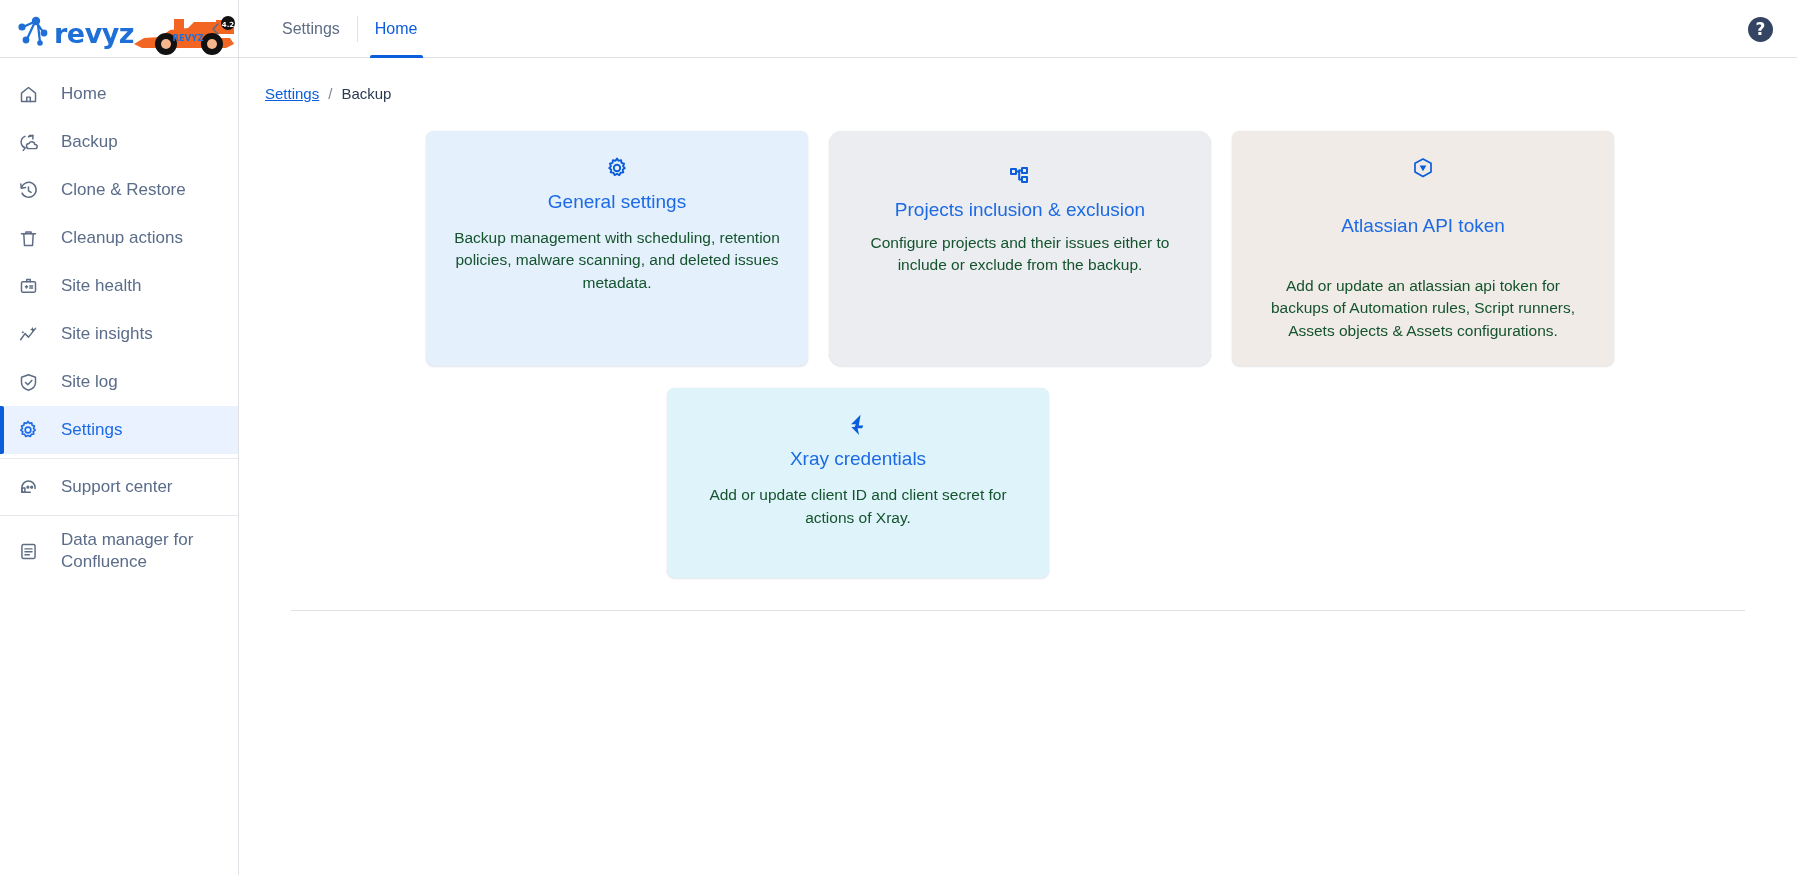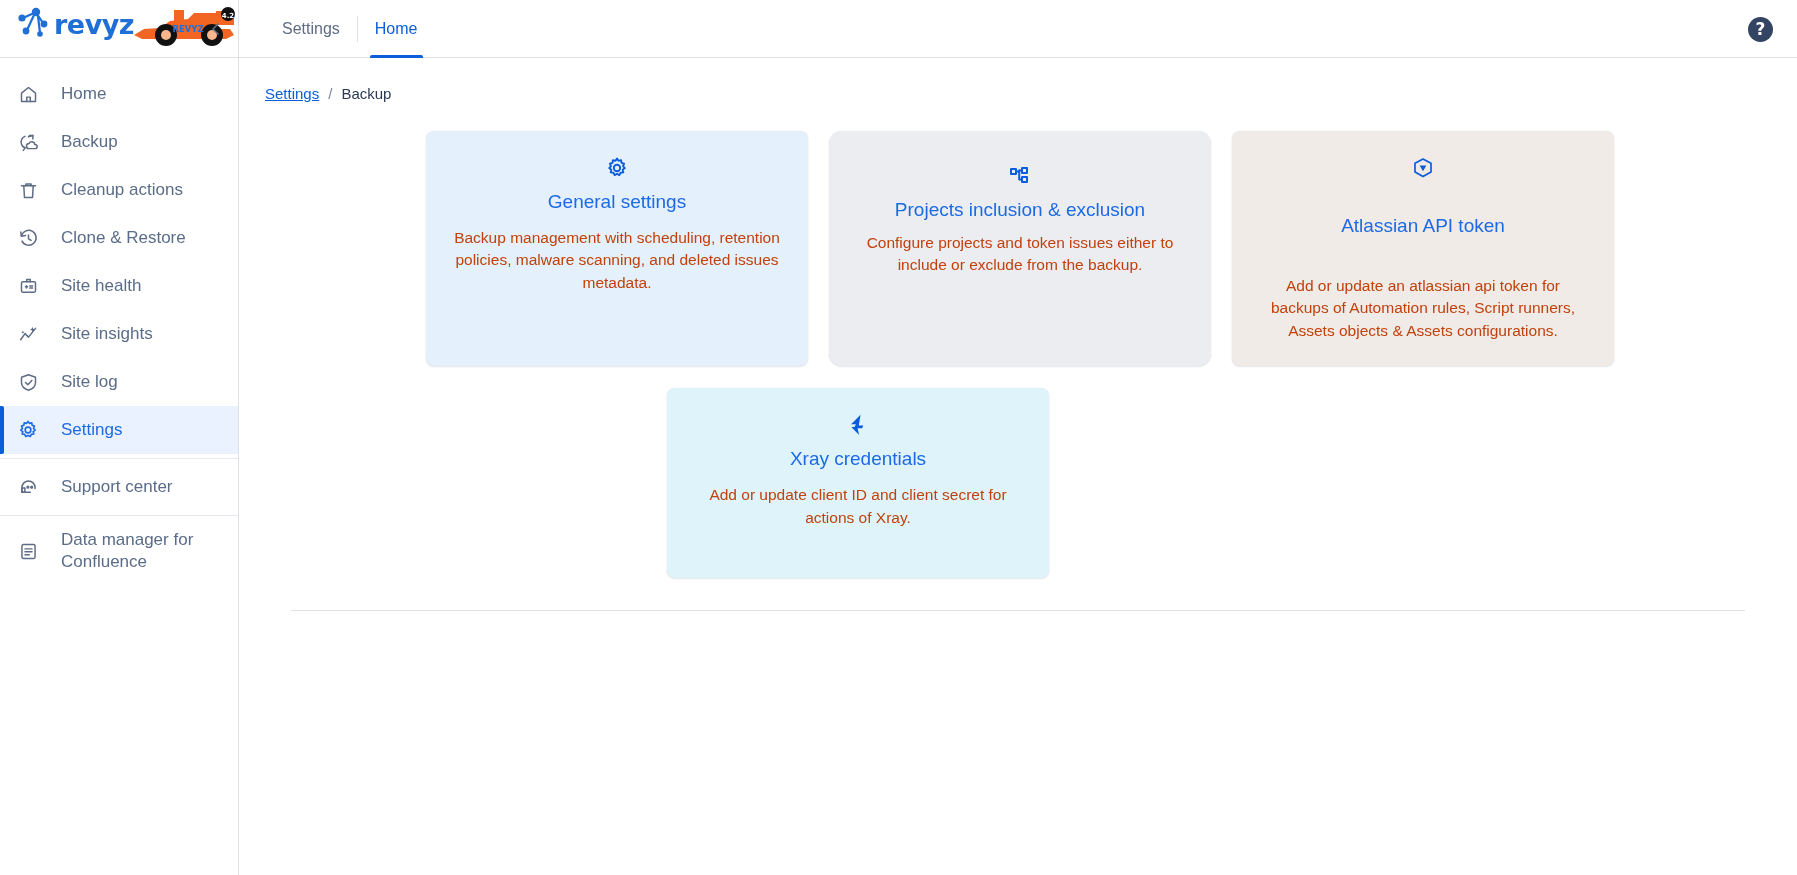--- a/index.html
+++ b/index.html
@@ -22,21 +22,21 @@
     height: 875px;
     background: #ffffff;
     border-right: 1px solid #dfe1e6;
     display: flex;
     flex-direction: column;
     position: relative;
   }
   .brand {
     height: 58px;
     display: flex;
-    align-items: flex-start;
+    align-items: flex-end;
     border-bottom: 1px solid #dfe1e6;
     position: relative;
     padding-left: 14px;
   }
   .brand-logo { display: flex; align-items: center; height: 48px; }
   .brand-mark { width: 42px; height: 40px; position: relative; flex: none; }
   .brand-word {
     font-size: 27px;
     font-weight: 700;
     color: #1f6fd6;
@@ -185,21 +185,21 @@
   .card.c2 .card-icon { margin-top: 8px; }
   .card-title {
     font-size: 19px;
     color: #1d6ae5;
     margin-bottom: 14px;
     font-weight: 400;
   }
   .card.c2 .card-title { margin-bottom: 11px; }
   .card-desc {
     font-size: 15.5px;
-    color: #c2410c;
+    color: #14532d;
     line-height: 1.45;
     max-width: 338px;
   }
   .divider {
     margin: 32px 26px 0 26px;
     height: 1px;
     background: #dfe1e6;
   }
   svg { display: block; }
 </style>
@@ -272,37 +272,37 @@
                 <path d="M12 5.5 L17 4"></path>
                 <path d="M12.5 19 h7 a2.4 2.4 0 0 0 0-4.8 h-0.4 a3.3 3.3 0 0 0-6.4-1 a2.4 2.4 0 0 0-0.2 5.8 z"></path>
               </svg>
           </span>
           <span class="lbl">Backup</span>
         </div>
 
         <div class="nav-item">
           <span class="ico">
             <svg width="21" height="21" viewBox="0 0 24 24" fill="none" stroke="currentColor" stroke-width="1.7" stroke-linecap="round" stroke-linejoin="round">
+                <path d="M4 9 A8.5 8.5 0 1 1 4.6 15"></path>
+                <path d="M3.2 4.6 L3.8 9.4 L8.6 8.6"></path>
+                <path d="M12 8 v4.4 l3 1.8"></path>
+              </svg>
+          </span>
+          <span class="lbl">Clone &amp; Restore</span>
+        </div>
+
+        <div class="nav-item">
+          <span class="ico">
+            <svg width="21" height="21" viewBox="0 0 24 24" fill="none" stroke="currentColor" stroke-width="1.7" stroke-linecap="round" stroke-linejoin="round">
                 <path d="M4 6.5 h16"></path>
                 <path d="M9 6.5 V4.6 h6 V6.5"></path>
                 <path d="M6.6 6.5 L7.4 20 h9.2 L17.4 6.5"></path>
               </svg>
           </span>
           <span class="lbl">Cleanup actions</span>
-        </div>
-
-        <div class="nav-item">
-          <span class="ico">
-            <svg width="21" height="21" viewBox="0 0 24 24" fill="none" stroke="currentColor" stroke-width="1.7" stroke-linecap="round" stroke-linejoin="round">
-                <path d="M4 9 A8.5 8.5 0 1 1 4.6 15"></path>
-                <path d="M3.2 4.6 L3.8 9.4 L8.6 8.6"></path>
-                <path d="M12 8 v4.4 l3 1.8"></path>
-              </svg>
-          </span>
-          <span class="lbl">Clone &amp; Restore</span>
         </div>
 
         <div class="nav-item">
           <span class="ico">
             <svg width="21" height="21" viewBox="0 0 24 24" fill="none" stroke="currentColor" stroke-width="1.7" stroke-linecap="round" stroke-linejoin="round">
                 <rect x="4" y="6.5" width="16" height="12" rx="1.6"></rect>
                 <path d="M10 6.5 V4 h4 v2.5"></path>
                 <path d="M8.5 12.4 h2.4 M9.7 11.2 v2.4"></path>
                 <path d="M13.5 11.4 h3.2 M13.5 13.8 h3.2"></path>
               </svg>
@@ -415,21 +415,21 @@
             <div class="card-icon">
               <svg width="24" height="24" viewBox="0 0 24 24" fill="none" stroke="currentColor" stroke-width="2" stroke-linecap="round" stroke-linejoin="round">
                 <rect x="3" y="5" width="5" height="5"></rect>
                 <rect x="14" y="4" width="5" height="5"></rect>
                 <rect x="14" y="13" width="5" height="5"></rect>
                 <path d="M8 7.5 h3.2 v-1 M11.2 7.5 v8 h2.8"></path>
                 <path d="M11.2 6.5 h2.8"></path>
               </svg>
             </div>
             <div class="card-title">Projects inclusion &amp; exclusion</div>
-            <div class="card-desc">Configure projects and token issues either to include or exclude from the backup.</div>
+            <div class="card-desc">Configure projects and their issues either to include or exclude from the backup.</div>
           </div>
 
           <div class="card c3">
             <div class="card-icon">
               <svg width="24" height="24" viewBox="0 0 24 24" fill="none" stroke="currentColor" stroke-width="1.7" stroke-linecap="round" stroke-linejoin="round">
                   <path d="M12 3 L20 7.2 V16 L12 20.6 L4 16 V7.2 Z"></path>
                   <path d="M8.6 9.4 h6.8 L12 15.2 Z" fill="currentColor" stroke="none"></path>
                 </svg>
             </div>
             <div class="card-title">Atlassian API token</div>

